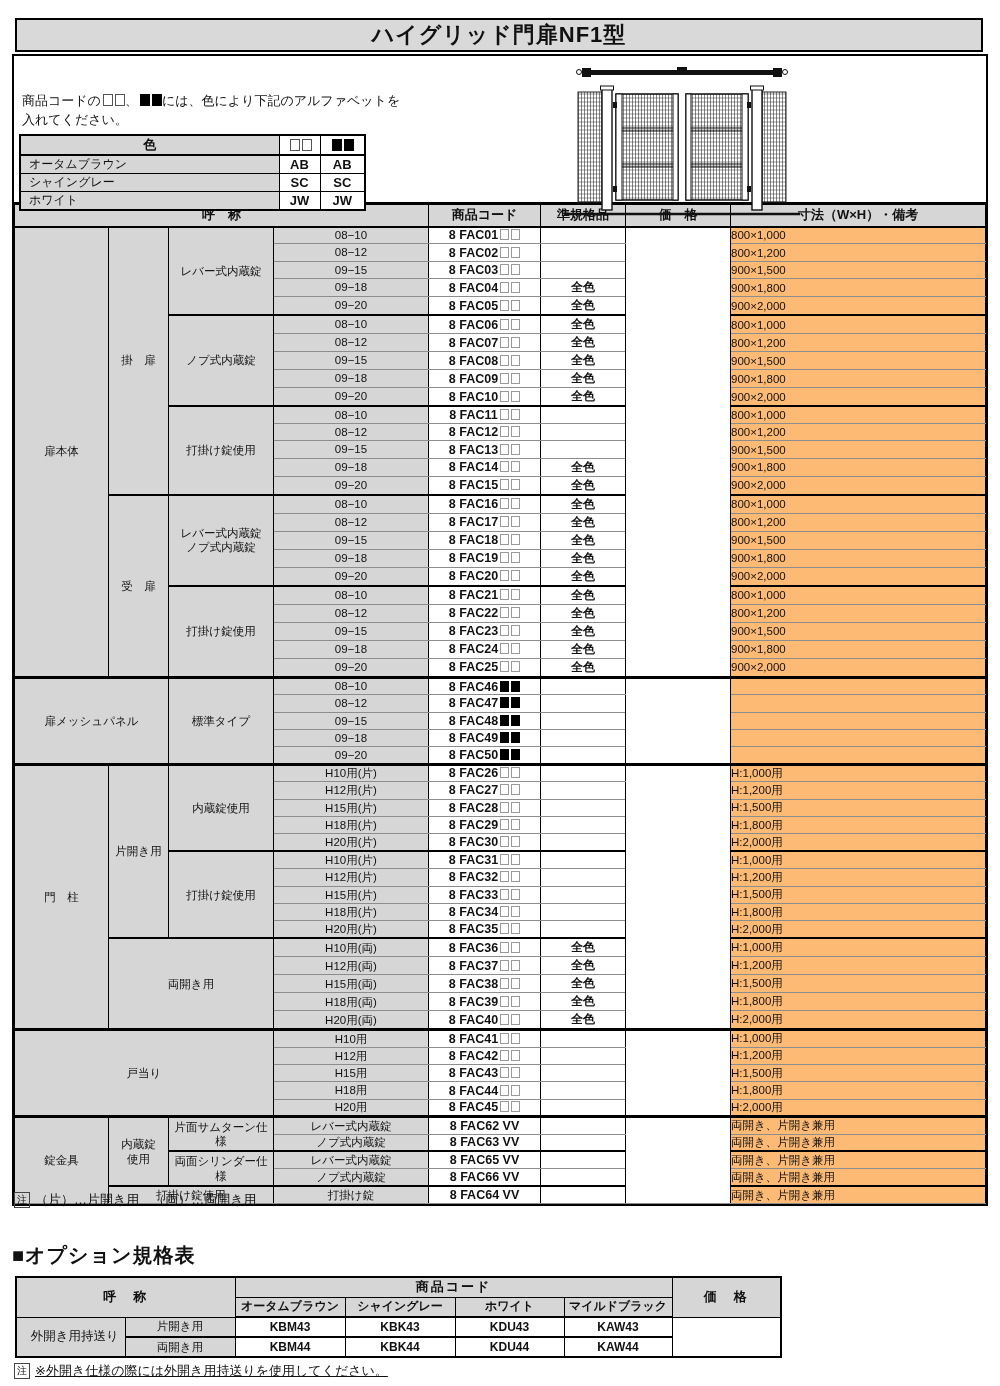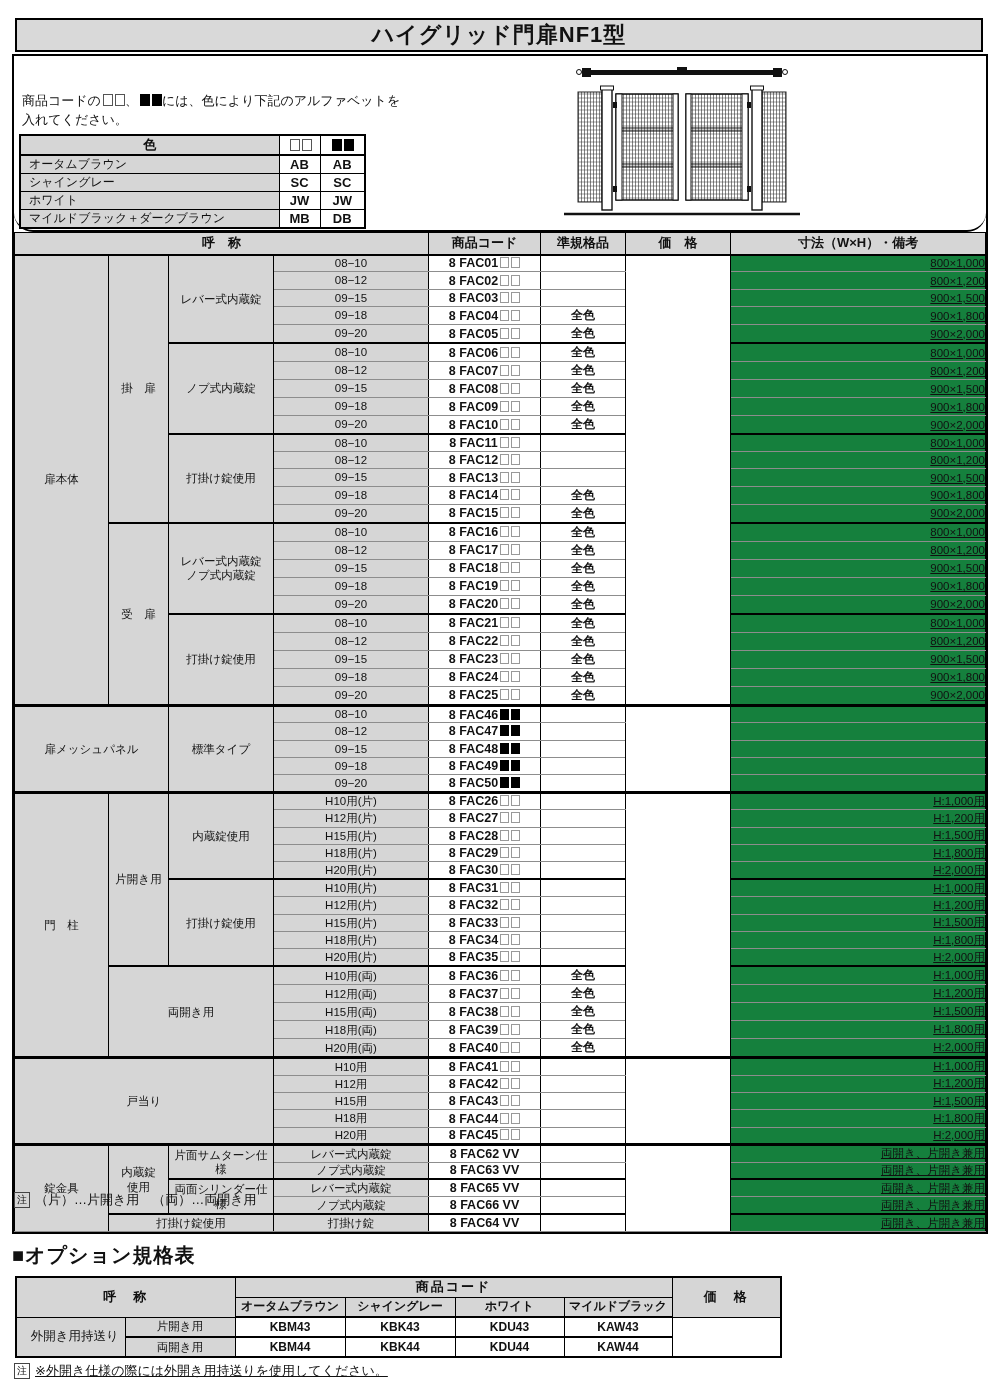--- a/index.html
+++ b/index.html
@@ -7,21 +7,21 @@
   .page { position:relative; width:1000px; height:1386px; background:#fff; overflow:hidden;margin-top:10px; }
 
   
   .titlebar { position:absolute; left:15px; top:8px; width:968px; height:34px;
     background:#d9d9d9; border:2px solid #000; display:flex; align-items:center; justify-content:center; gap:6px; }
   .titlebar .main { font-size:22px; font-weight:bold; letter-spacing:1px; }
   .titlebar .sub { font-size:12px; font-weight:bold; }
 
   
   .outer { position:absolute; left:12px; top:44px; width:976px; border:2px solid #000; background:#fff; }
-  .info { position:relative; height:176px; border-bottom:2px solid #000;border-radius:19px; }
+  .info { position:relative; height:148px; border-bottom:2px solid #000; }
   .code-note { position:absolute; left:8px; top:36px; font-size:13px; line-height:1.45; width:390px; }
 
   
   .bx { display:inline-block; width:9px; height:11px; border:1.5px solid #999; background:#fff; margin-left:2px; vertical-align:-1px; }
   .bx.fl { background:#000; border-color:#000; }
   .code-note .bx, .ctab .bx { border-color:#555; width:10px; height:12px; }
   .code-note .bx.fl, .ctab .bx.fl { background:#000; border-color:#000; }
 
   
   .ctab { position:absolute; left:5px; top:78px; border-collapse:collapse; table-layout:fixed; width:345px; }
@@ -37,21 +37,21 @@
   
   table.mt { border-collapse:collapse; table-layout:fixed; width:972px; }
   table.mt td, table.mt th { border:1px solid #000; overflow:hidden; }
   table.mt thead th { background:#d6d6d6; font-size:13px; font-weight:bold; height:22px; border-bottom:2px solid #000; }
   table.mt tbody tr { height:17.4px; }
   table.mt td { border-top:1px solid #8d8d8d; border-bottom:1px solid #8d8d8d; }
   table.mt td.lbl { background:#d6d6d6; text-align:center; font-size:11.5px; white-space:pre-line; line-height:1.25; }
   table.mt td.code { background:#fff; text-align:center; font-size:12.5px; font-weight:bold; white-space:nowrap; }
   table.mt td.quasi { background:#fff; text-align:center; font-size:12px; font-weight:bold; }
   table.mt td.price { background:#fff; }
-  table.mt td.dims { background:#15803d; text-align:right; font-size:11.5px;text-decoration:underline; }
+  table.mt td.dims { background:#fdba74; text-align:left; font-size:11.5px; }
   table.mt tr.g > td { border-top:2px solid #000; }
   table.mt tr.s > td { border-top:3px solid #000; }
 
   
   .notemark { display:inline-block; border:1px solid #444; font-size:10px; padding:0 2px; margin-right:5px; vertical-align:1px; }
   .legend { position:absolute; left:14px; top:1181px; font-size:13px; }
   .opt-heading { position:absolute; left:12px; top:1232px; font-size:20px; font-weight:bold; letter-spacing:1px; }
   table.opt { position:absolute; left:15px; top:1266px; border-collapse:collapse; table-layout:fixed; width:767px; border:2px solid #000; }
   table.opt th, table.opt td { border:1px solid #000; font-size:12px; }
   table.opt th { background:#d6d6d6; font-weight:bold; height:20px; }
@@ -100,25 +100,20 @@
         </tr>
         <tr>
           <td class="nm">シャイングレー</td>
           <td class="cd">SC</td>
           <td class="cd">SC</td>
         </tr>
         <tr>
           <td class="nm">ホワイト</td>
           <td class="cd">JW</td>
           <td class="cd">JW</td>
-        </tr>
-        <tr>
-          <td class="nm">マイルドブラック＋ダークブラウン</td>
-          <td class="cd">MB</td>
-          <td class="cd">DB</td>
         </tr>
       </tbody>
         </table>
 
       <svg class="gate" width="240" height="162" viewBox="0 0 240 162">
         <defs>
           <pattern id="mesh" width="3" height="8" patternUnits="userSpaceOnUse">
             <path d="M1.5 0 V8" stroke="#333" stroke-width="0.6"></path>
             <path d="M0 2 H3 M0 6 H3" stroke="#333" stroke-width="0.5"></path>
           </pattern>

